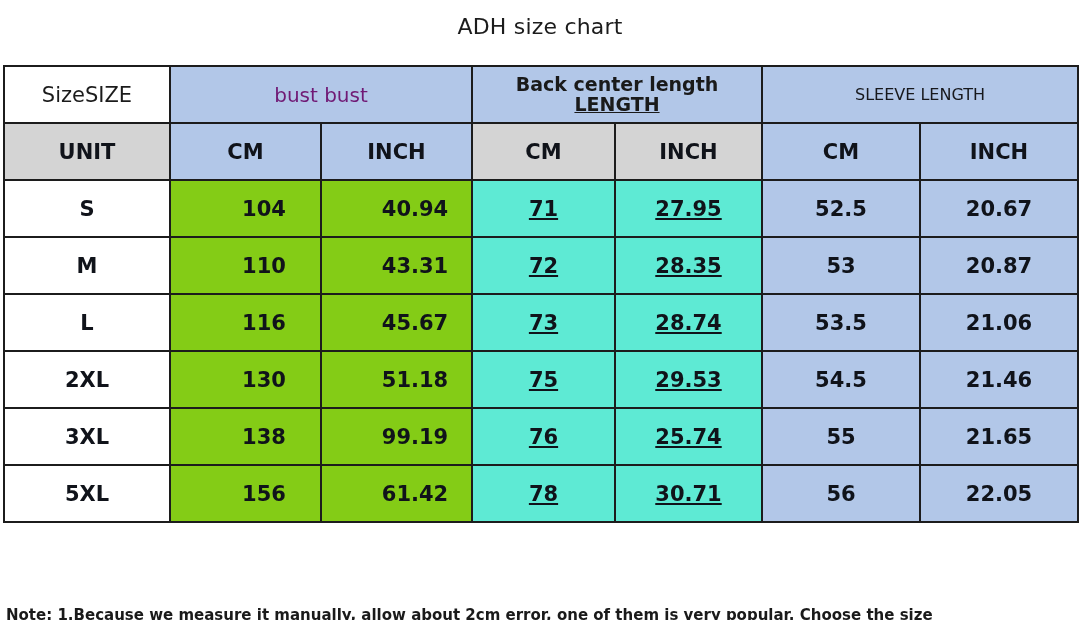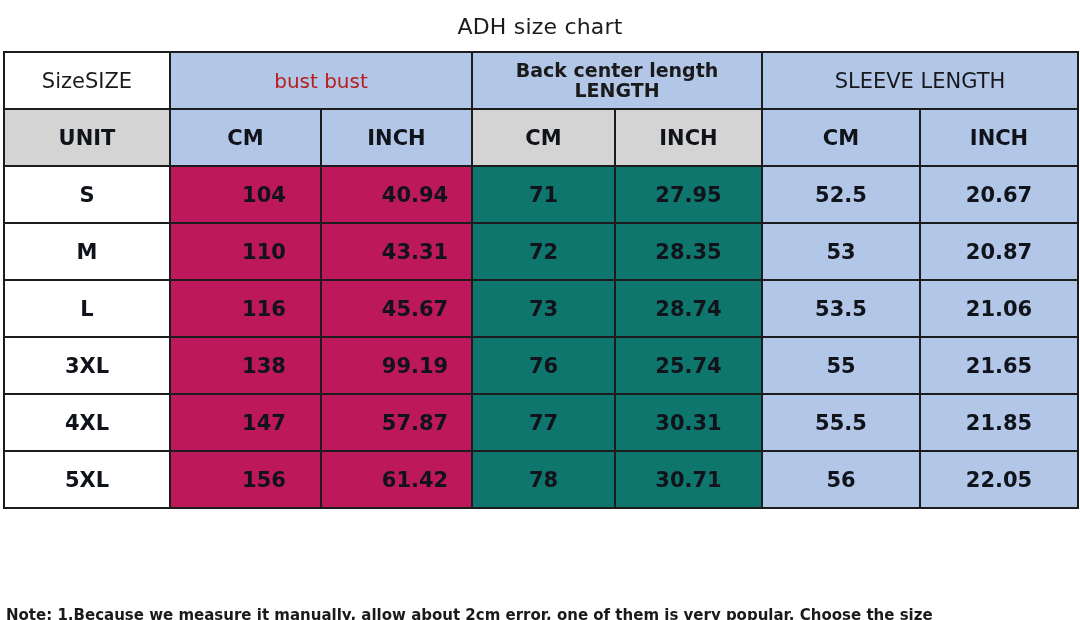--- a/index.html
+++ b/index.html
@@ -19,21 +19,21 @@
     width: 1080px;
     height: 620px;
     background: #ffffff;
   }
   .title {
     text-align: center;
     font-size: 22px;
     font-weight: 400;
     color: #1c1c1c;
     padding-top: 14px;
-    padding-bottom: 12px;
+    padding-bottom: 26px;
     letter-spacing: 0.2px;
   }
   table.sizechart {
     border-collapse: collapse;
     width: 1074px;
     margin-left: 3px;
     table-layout: fixed;
   }
   table.sizechart td {
     border: 2px solid #1c1c1c;
@@ -53,51 +53,51 @@
     background: #ffffff;
     font-size: 21px;
     font-weight: 400;
     color: #1b1b1b;
     margin-top: 32px;
   }
   .hdr1 .h-bust {
     background: #b2c7e8;
     font-size: 20px;
     font-weight: 400;
-    color: #b91c1c;
+    color: #701a75;
     margin-top: 16px;
   }
   .hdr1 .h-back {
     background: #b2c7e8;
     font-size: 19px;
     font-weight: 800;
     color: #1a1a1a;
     line-height: 1.05;
     text-align: center;
   }
   .hdr1 .h-back .l1 { display: block; }
-  .hdr1 .h-back .l2 { display: block; }
+  .hdr1 .h-back .l2 { display: block; text-decoration: underline; }
   .hdr1 .h-sleeve {
     background: #b2c7e8;
-    font-size: 21px;
+    font-size: 16px;
     font-weight: 400;
     color: #17181c;
   }
 
   
   .hdr2 td { height: 58px; font-weight: 700; font-size: 21px; }
   .hdr2 .u-unit { background: #d4d4d4; }
   .hdr2 .u-bust { background: #b2c7e8; }
   .hdr2 .u-back { background: #d4d4d4; }
   .hdr2 .u-sleeve { background: #b2c7e8; }
 
   
   tr.data td.c-size { background: #ffffff; }
-  tr.data td.c-bust { background: #be185d; padding-left: 39px; }
-  tr.data td.c-back { background: #0f766e; }
+  tr.data td.c-bust { background: #84cc16; padding-left: 39px; }
+  tr.data td.c-back { background: #5eead4; text-decoration: underline; }
   tr.data td.c-sleeve { background: #b2c7e8; margin-top: 48px; }
 
   .note {
     position: absolute;
     left: 6px;
     top: 606px;
     width: 1068px;
     font-size: 15px;
     font-weight: 700;
     color: #1a1a1a;
@@ -167,40 +167,40 @@
         <td class="c-size">L</td>
         <td class="c-bust">116</td>
         <td class="c-bust">45.67</td>
         <td class="c-back">73</td>
         <td class="c-back">28.74</td>
         <td class="c-sleeve">53.5</td>
         <td class="c-sleeve">21.06</td>
       </tr>
 
 
+      <tr class="data">
+        <td class="c-size">2XL</td>
+        <td class="c-bust">130</td>
+        <td class="c-bust">51.18</td>
+        <td class="c-back">75</td>
+        <td class="c-back">29.53</td>
+        <td class="c-sleeve">54.5</td>
+        <td class="c-sleeve">21.46</td>
+      </tr>
 
       <tr class="data">
         <td class="c-size">3XL</td>
         <td class="c-bust">138</td>
         <td class="c-bust">99.19</td>
         <td class="c-back">76</td>
         <td class="c-back">25.74</td>
         <td class="c-sleeve">55</td>
         <td class="c-sleeve">21.65</td>
       </tr>
 
-      <tr class="data">
-        <td class="c-size">4XL</td>
-        <td class="c-bust">147</td>
-        <td class="c-bust">57.87</td>
-        <td class="c-back">77</td>
-        <td class="c-back">30.31</td>
-        <td class="c-sleeve">55.5</td>
-        <td class="c-sleeve">21.85</td>
-      </tr>
 
       <tr class="data">
         <td class="c-size">5XL</td>
         <td class="c-bust">156</td>
         <td class="c-bust">61.42</td>
         <td class="c-back">78</td>
         <td class="c-back">30.71</td>
         <td class="c-sleeve">56</td>
         <td class="c-sleeve">22.05</td>
       </tr>

